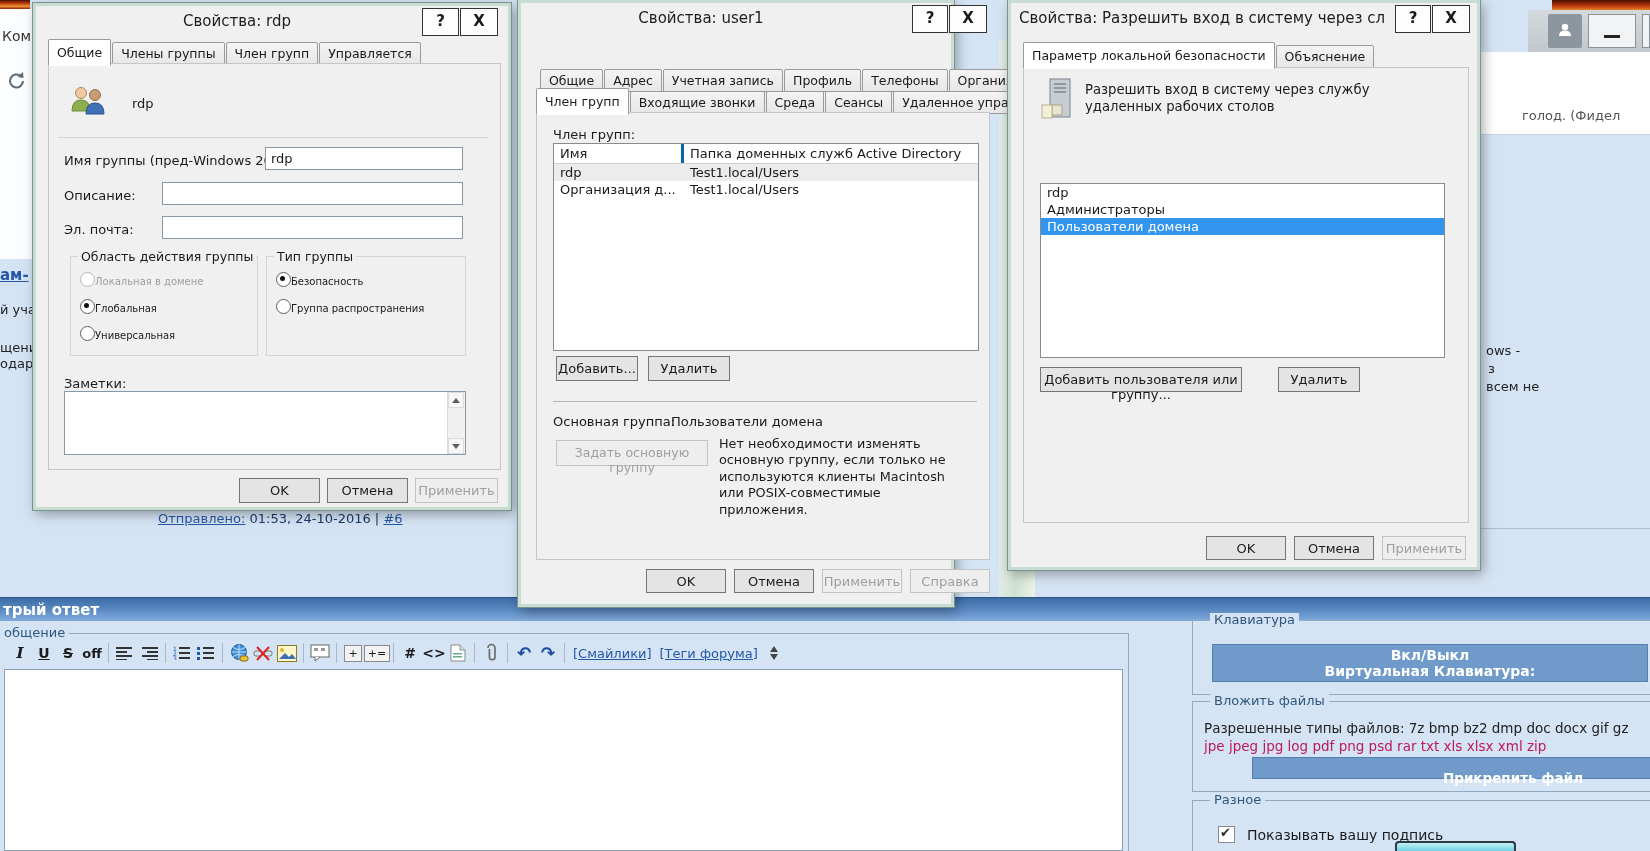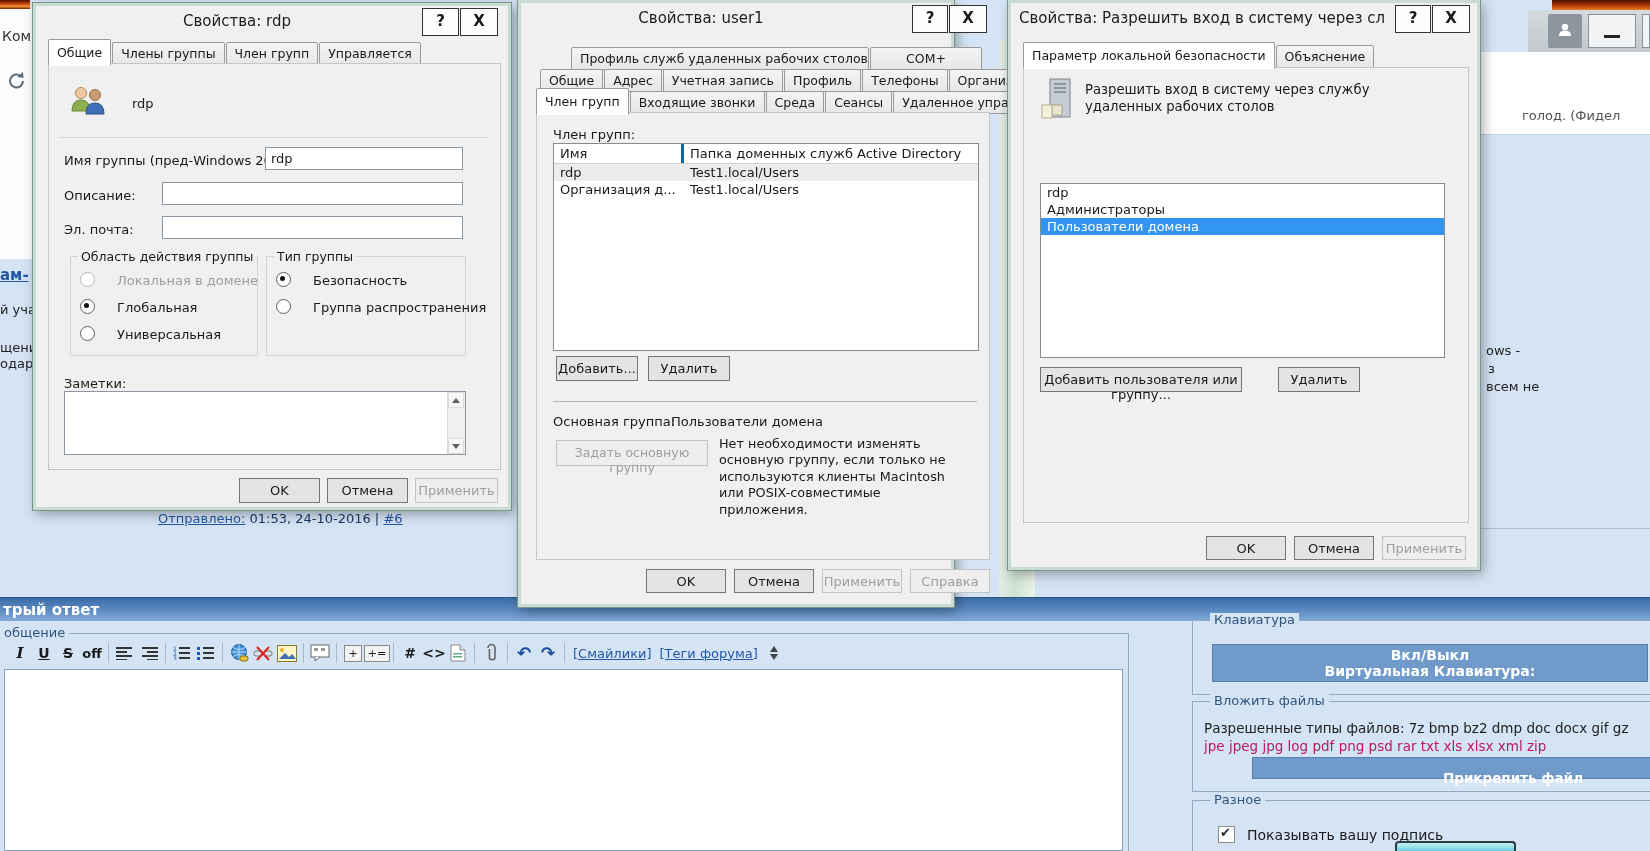--- a/index.html
+++ b/index.html
@@ -42,21 +42,21 @@
   .panel{position:absolute;border:1px solid #c6c6c6;background:#f0f0f0;}
   .txt{position:absolute;background:#fff;border:1px solid #8a98a5;font-size:13px;padding:3px 5px;box-sizing:border-box;}
   .btn{position:absolute;background:#e4e4e4;border:1px solid #757575;text-align:center;font-size:13px;
        padding-top:4px;box-sizing:border-box;cursor:pointer;}
   .btn.disabled{background:#eeeeee;border-color:#c3c3c3;color:#9f9f9f;cursor:default;}
   .grp{position:absolute;border:1px solid #cdd6db;}
   .grpleg{position:absolute;background:#f0f0f0;padding:0 3px;font-size:12.5px;color:#1a1a1a;}
   .radio{width:13px;height:13px;border:1px solid #5f5f5f;border-radius:50%;background:#fff;display:inline-block;position:relative;vertical-align:-2px;}
   .radio.checked::after{content:"";position:absolute;left:3px;top:3px;width:5px;height:5px;border-radius:50%;background:#111;}
   .radio.disabled{border-color:#b7b7b7;}
-  .rlab{font-size:13px;margin-left:22px;}
+  .rlab{font-size:10px;margin-left:0;}
   .rlab.disabled{color:#9e9e9e;}
   .listbox{position:absolute;background:#fff;border:1px solid #8a8a8a;font-size:13px;}
   .lrow{padding:1px 6px;white-space:nowrap;overflow:hidden;}
   .lrow.sel{background:#3296f0;color:#fff;}
   .gridhead{display:grid;grid-template-columns:130px 1fr;border-bottom:1px solid #cfcfcf;}
   .gridrow{display:grid;grid-template-columns:130px 1fr;}
   .gridhead div{padding:2px 6px;border-right:3px solid #0369a1;}
   .gridrow div{padding:1px 6px;white-space:nowrap;overflow:hidden;}
   .shade{background:#ececec;}
   .hline{position:absolute;height:1px;background:#b5b5b5;}
@@ -326,24 +326,20 @@
   <div class="btn" style="left:291px;top:472px;width:81px;height:25px;">Отмена</div>
   <div class="btn disabled" style="left:379px;top:472px;width:83px;height:25px;">Применить</div>
 </div>
 
 
 <div class="abs dlg" style="left:518px;top:0;width:436px;height:607px;">
   <div class="dtitle">Свойства: user1</div>
   <div class="tbarbtn" style="left:391px;top:2px;width:34px;height:26px;">?</div>
   <div class="tbarbtn" style="left:428px;top:2px;width:36px;height:26px;">X</div>
 
-  <div class="tabs" style="left:50px;top:44px;">
-    <span class="tab" style="width:280px;text-align:center;">Профиль служб удаленных рабочих столов</span>
-    <span class="tab" style="width:94px;text-align:center;">COM+</span>
-  </div>
   <div class="tabs" style="left:19px;top:66px;">
     <span class="tab">Общие</span>
     <span class="tab">Адрес</span>
     <span class="tab">Учетная запись</span>
     <span class="tab">Профиль</span>
     <span class="tab">Телефоны</span>
     <span class="tab">Организация</span>
   </div>
   <div class="tabs" style="left:15px;top:88px;">
     <span class="tab active">Член групп</span>

